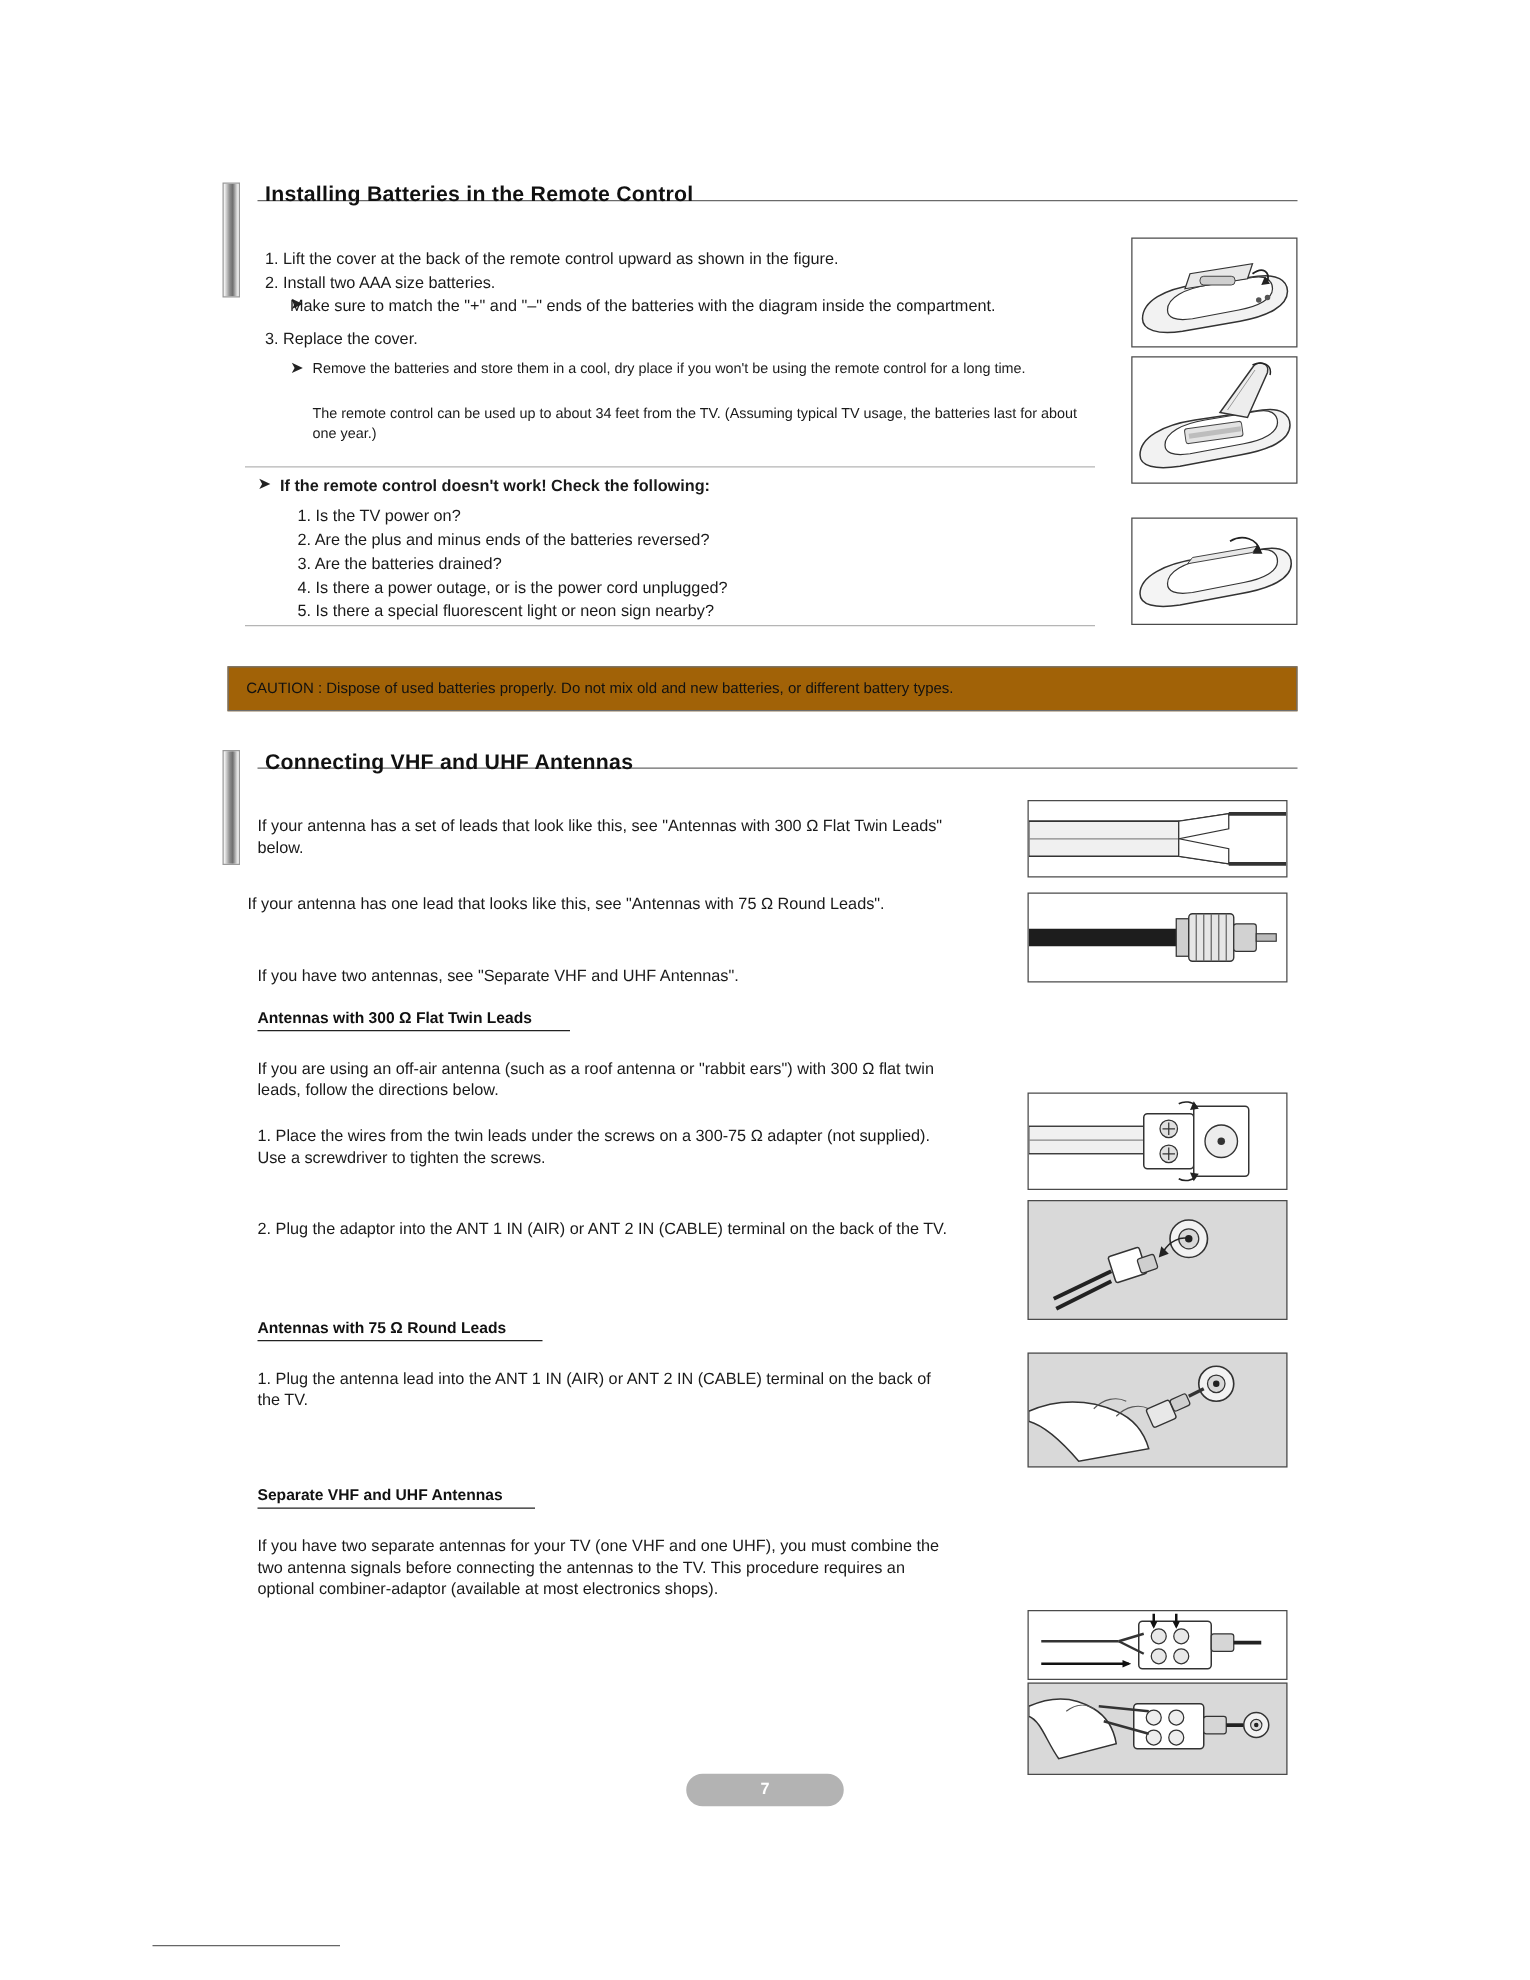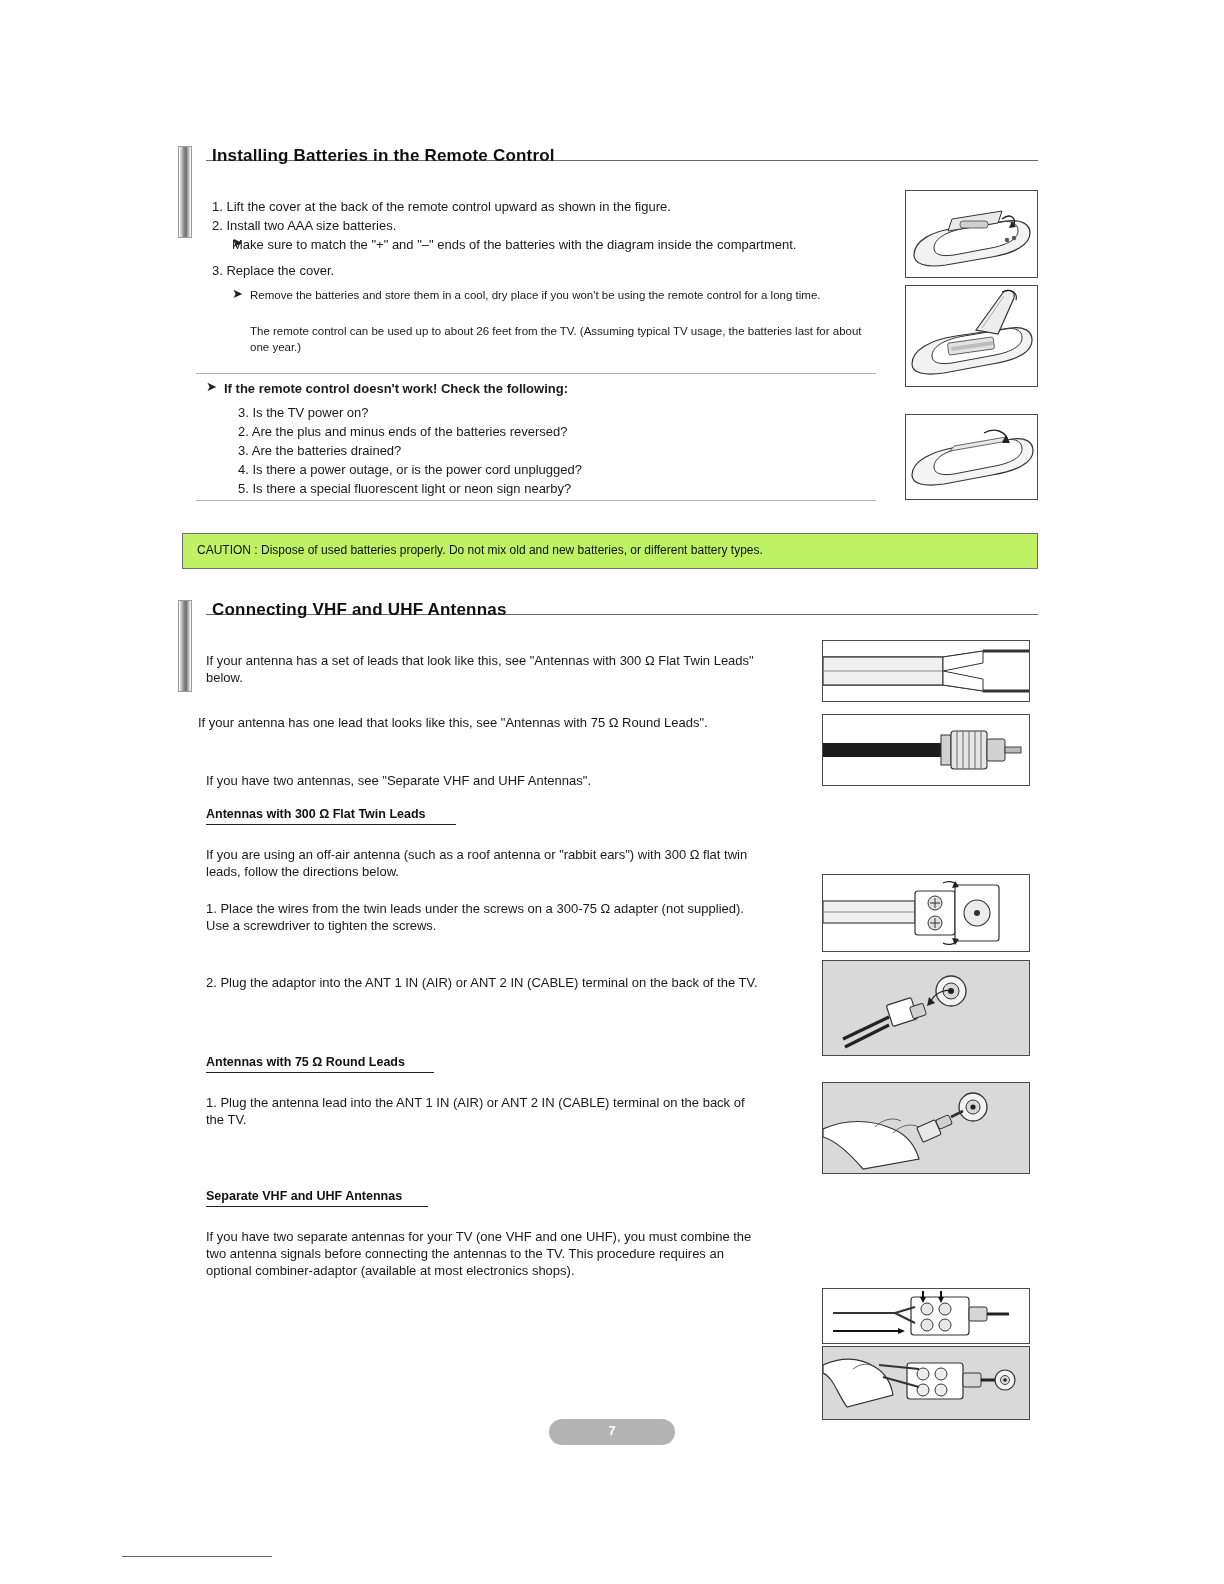--- a/index.html
+++ b/index.html
@@ -86,21 +86,21 @@
     line-height: 16px;
     border-bottom: 1.5px solid #222;
     padding-bottom: 2px;
   }
 
   
   .notebox {
     position: absolute;
     border: 1px solid #6f6f6f;
     box-sizing: border-box;
-    background: #bef264;
+    background: #a16207;
   }
   .notebox .note-text {
     position: absolute;
     left: 14px;
     top: 8px;
     right: 12px;
     font-size: 12px;
     line-height: 16px;
   }
 
@@ -160,28 +160,28 @@
   <div class="txt" style="left:212px; top:217px; width:660px;">2. Install two AAA size batteries.</div>
 
   <div class="bullet-arrow" style="left:232px; top:235px;">➤</div>
   <div class="txt" style="left:232px; top:236px; width:640px;">    Make sure to match the "+" and "–" ends of the batteries with the diagram inside the compartment.</div>
 
   <div class="txt" style="left:212px; top:262px; width:660px;">3. Replace the cover.</div>
 
   <div class="bullet-arrow" style="left:232px; top:286px;">➤</div>
   <div class="txt small" style="left:250px; top:287px; width:615px;">Remove the batteries and store them in a cool, dry place if you won't be using the remote control for a long time.</div>
 
-  <div class="txt small" style="left:250px; top:323px; width:615px;">The remote control can be used up to about 26 feet from the TV. (Assuming typical TV usage, the batteries last for about one year.)</div>
+  <div class="txt small" style="left:250px; top:323px; width:615px;">The remote control can be used up to about 34 feet from the TV. (Assuming typical TV usage, the batteries last for about one year.)</div>
 
   <div class="hr light" style="left:196px; top:373px; width:680px;"></div>
 
   <div class="bullet-arrow" style="left:206px; top:379px;">➤</div>
   <div class="txt" style="left:224px; top:380px; width:640px; font-weight:bold;">If the remote control doesn't work! Check the following:</div>
 
-  <div class="txt" style="left:238px; top:404px; width:620px;">3. Is the TV power on?</div>
+  <div class="txt" style="left:238px; top:404px; width:620px;">1. Is the TV power on?</div>
   <div class="txt" style="left:238px; top:423px; width:620px;">2. Are the plus and minus ends of the batteries reversed?</div>
   <div class="txt" style="left:238px; top:442px; width:620px;">3. Are the batteries drained?</div>
   <div class="txt" style="left:238px; top:461px; width:620px;">4. Is there a power outage, or is the power cord unplugged?</div>
   <div class="txt" style="left:238px; top:480px; width:620px;">5. Is there a special fluorescent light or neon sign nearby?</div>
 
   <div class="hr light" style="left:196px; top:500px; width:680px;"></div>
 
   <div class="fig" style="left:905px; top:190px; width:133px; height:88px;">
     <svg width="131" height="86" viewBox="0 0 131 86">
       <path d="M8 64 C8 50 26 40 50 37 L100 30 C115 28 124 33 124 42 C124 54 108 62 86 66 L40 74 C20 77 8 73 8 64 Z" fill="#f2f2f2" stroke="#333" stroke-width="1.2"></path>

